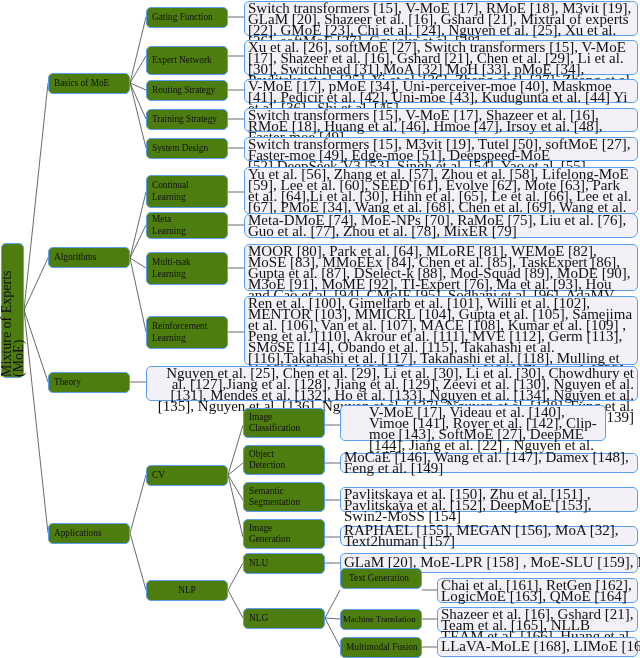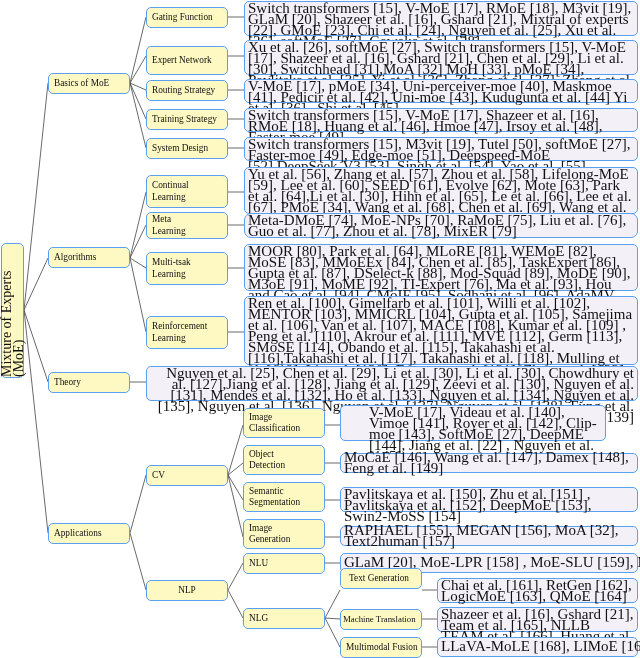--- a/index.html
+++ b/index.html
@@ -1,20 +1,20 @@
 <!DOCTYPE html>
 <html><head>
 <meta charset="utf-8">
 <style>
   html,body{margin:0;padding:0;background:#ffffff;}
   body{width:640px;height:658px;position:relative;overflow:hidden;
        font-family:"Liberation Serif","DejaVu Serif",serif;color:#111;}
   #lines{position:absolute;left:0;top:0;width:640px;height:658px;pointer-events:none;}
   .box{position:absolute;box-sizing:border-box;border:1.3px solid #5aa0f0;border-radius:5px;
-       background:#fef9c3;font-size:9.3px;line-height:11.4px;display:flex;align-items:center;
+       background:#4d7c0f;font-size:9.3px;line-height:11.4px;display:flex;align-items:center;
        padding:0 5px;}
   .leaf{background:#f3f0f8;padding:1px 3px;font-size:15px;line-height:11.1px;align-items:flex-start;}
   .root{writing-mode:vertical-rl;transform:rotate(180deg);font-size:14px;justify-content:center;
         padding:0;}
   .leaf span{white-space:normal;}
 </style>
 </head>
 <body>
 
 <svg id="lines" xmlns="http://www.w3.org/2000/svg">

